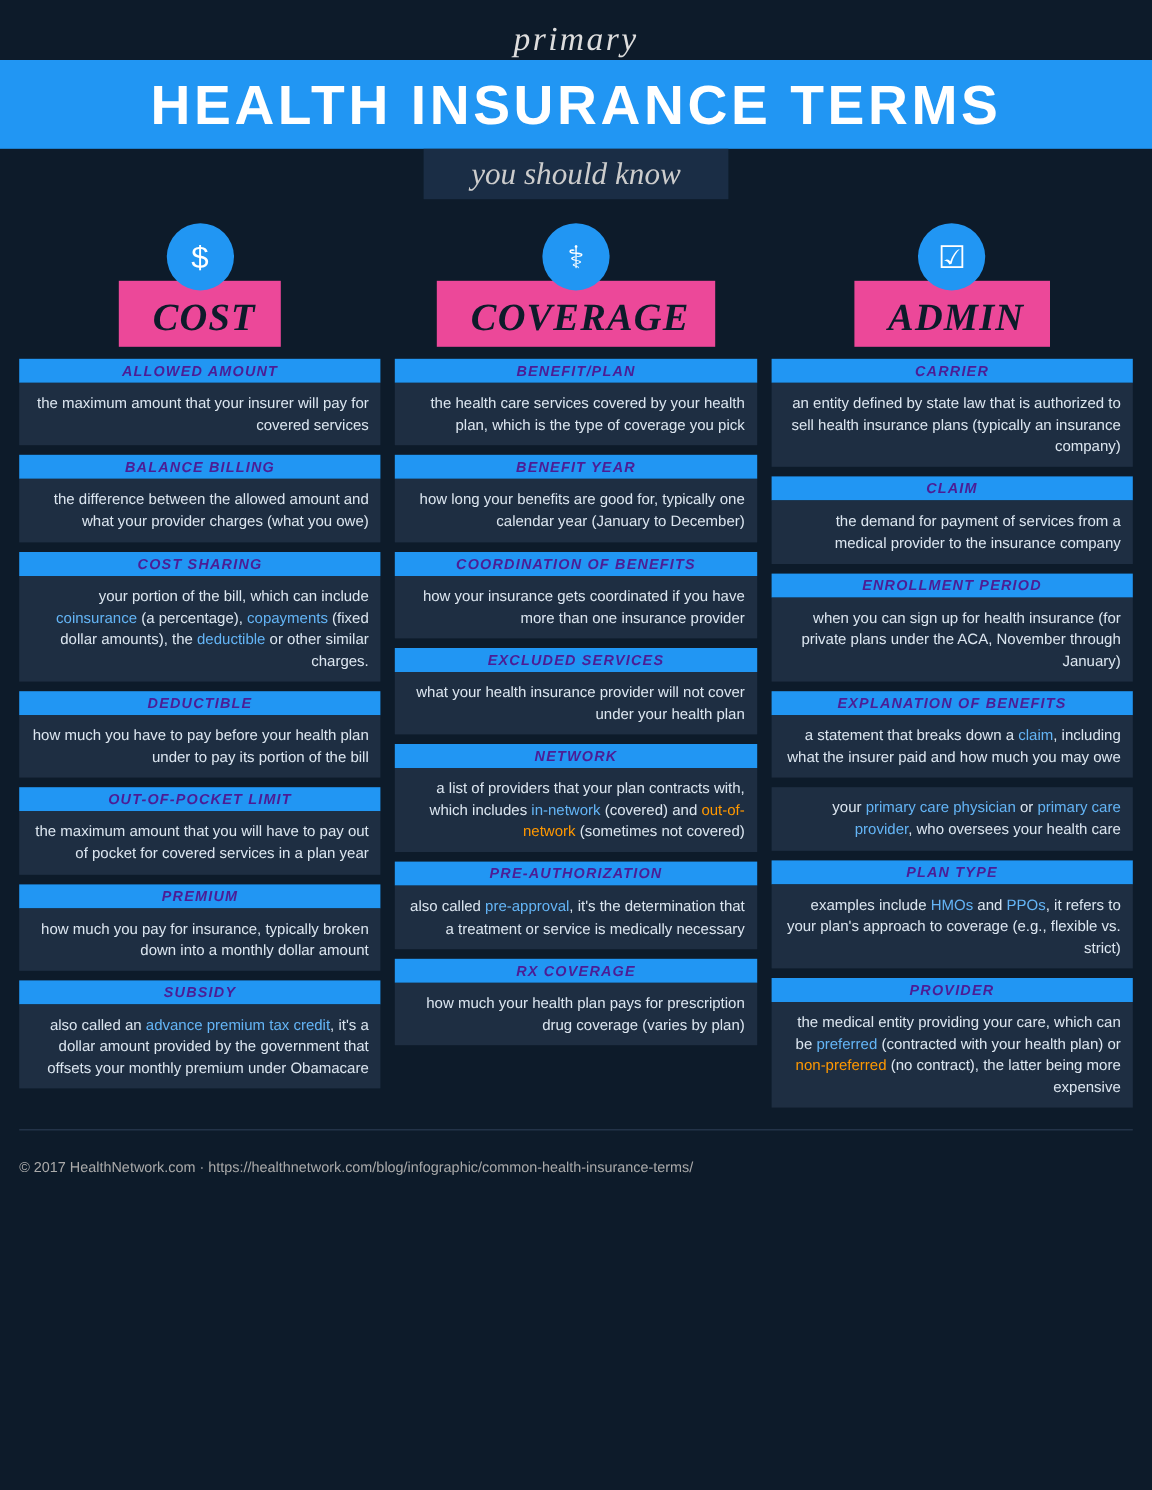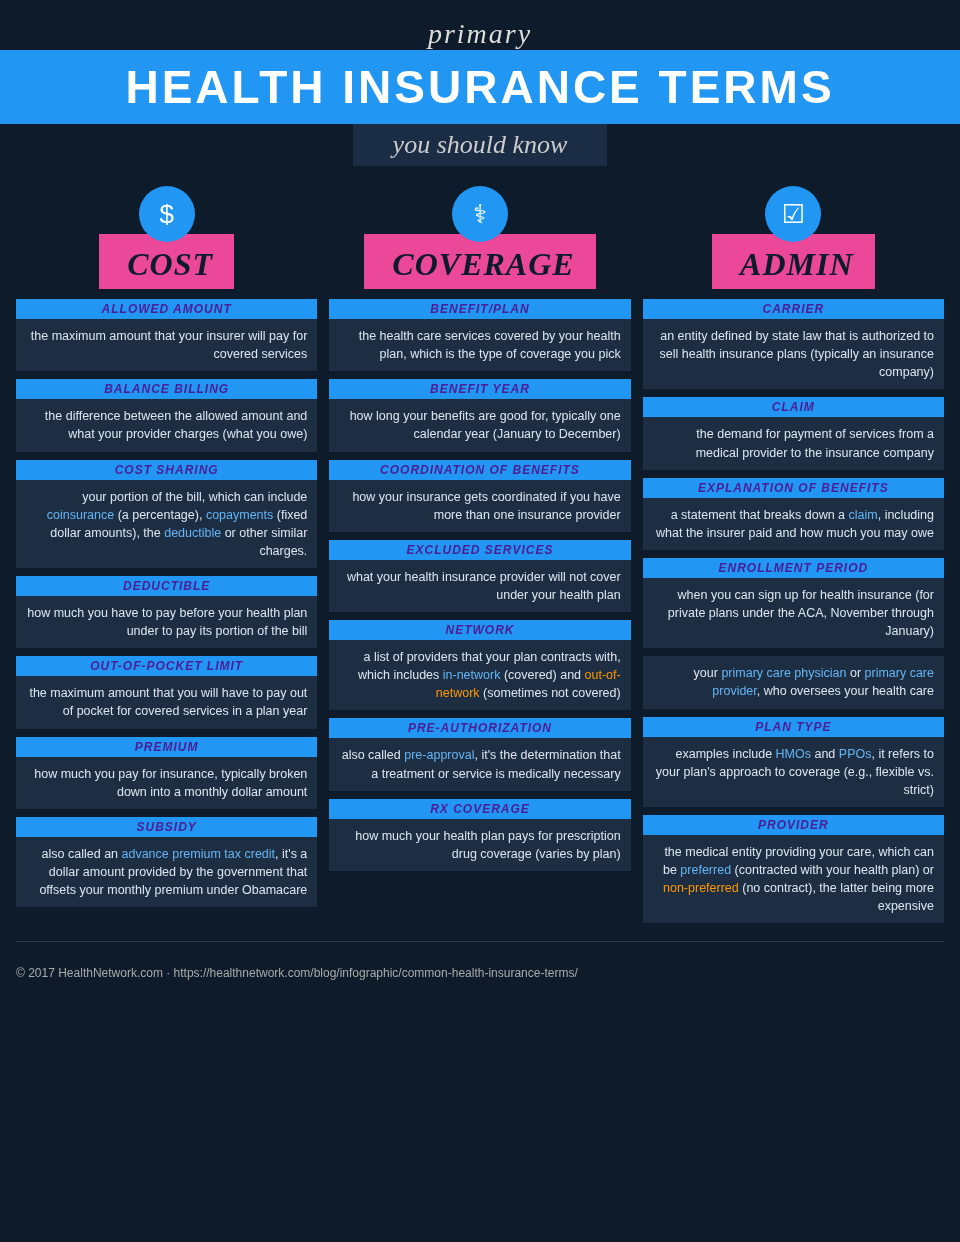--- a/index.html
+++ b/index.html
@@ -228,28 +228,28 @@
       </div>
       <div class="term-card">
         <div class="term-label">CARRIER</div>
         <div class="term-def">an entity defined by state law that is authorized to sell health insurance plans (typically an insurance company)</div>
       </div>
       <div class="term-card">
         <div class="term-label">CLAIM</div>
         <div class="term-def">the demand for payment of services from a medical provider to the insurance company</div>
       </div>
       <div class="term-card">
+        <div class="term-label">ENROLLMENT PERIOD</div>
+        <div class="term-def">when you can sign up for health insurance (for private plans under the ACA, November through January)</div>
+      </div>
+      <div class="term-card">
         <div class="term-label">EXPLANATION OF BENEFITS</div>
         <div class="term-def">a statement that breaks down a <span class="link">claim</span>, including what the insurer paid and how much you may owe</div>
       </div>
       <div class="term-card">
-        <div class="term-label">ENROLLMENT PERIOD</div>
-        <div class="term-def">when you can sign up for health insurance (for private plans under the ACA, November through January)</div>
-      </div>
-      <div class="term-card">
         <div class="term-def">your <span class="link">primary care physician</span> or <span class="link">primary care provider</span>, who oversees your health care</div>
       </div>
       <div class="term-card">
         <div class="term-label">PLAN TYPE</div>
         <div class="term-def">examples include <span class="link">HMOs</span> and <span class="link">PPOs</span>, it refers to your plan's approach to coverage (e.g., flexible vs. strict)</div>
       </div>
       <div class="term-card">
         <div class="term-label">PROVIDER</div>
         <div class="term-def">the medical entity providing your care, which can be <span class="link">preferred</span> (contracted with your health plan) or <span class="link-orange">non-preferred</span> (no contract), the latter being more expensive</div>
       </div>

